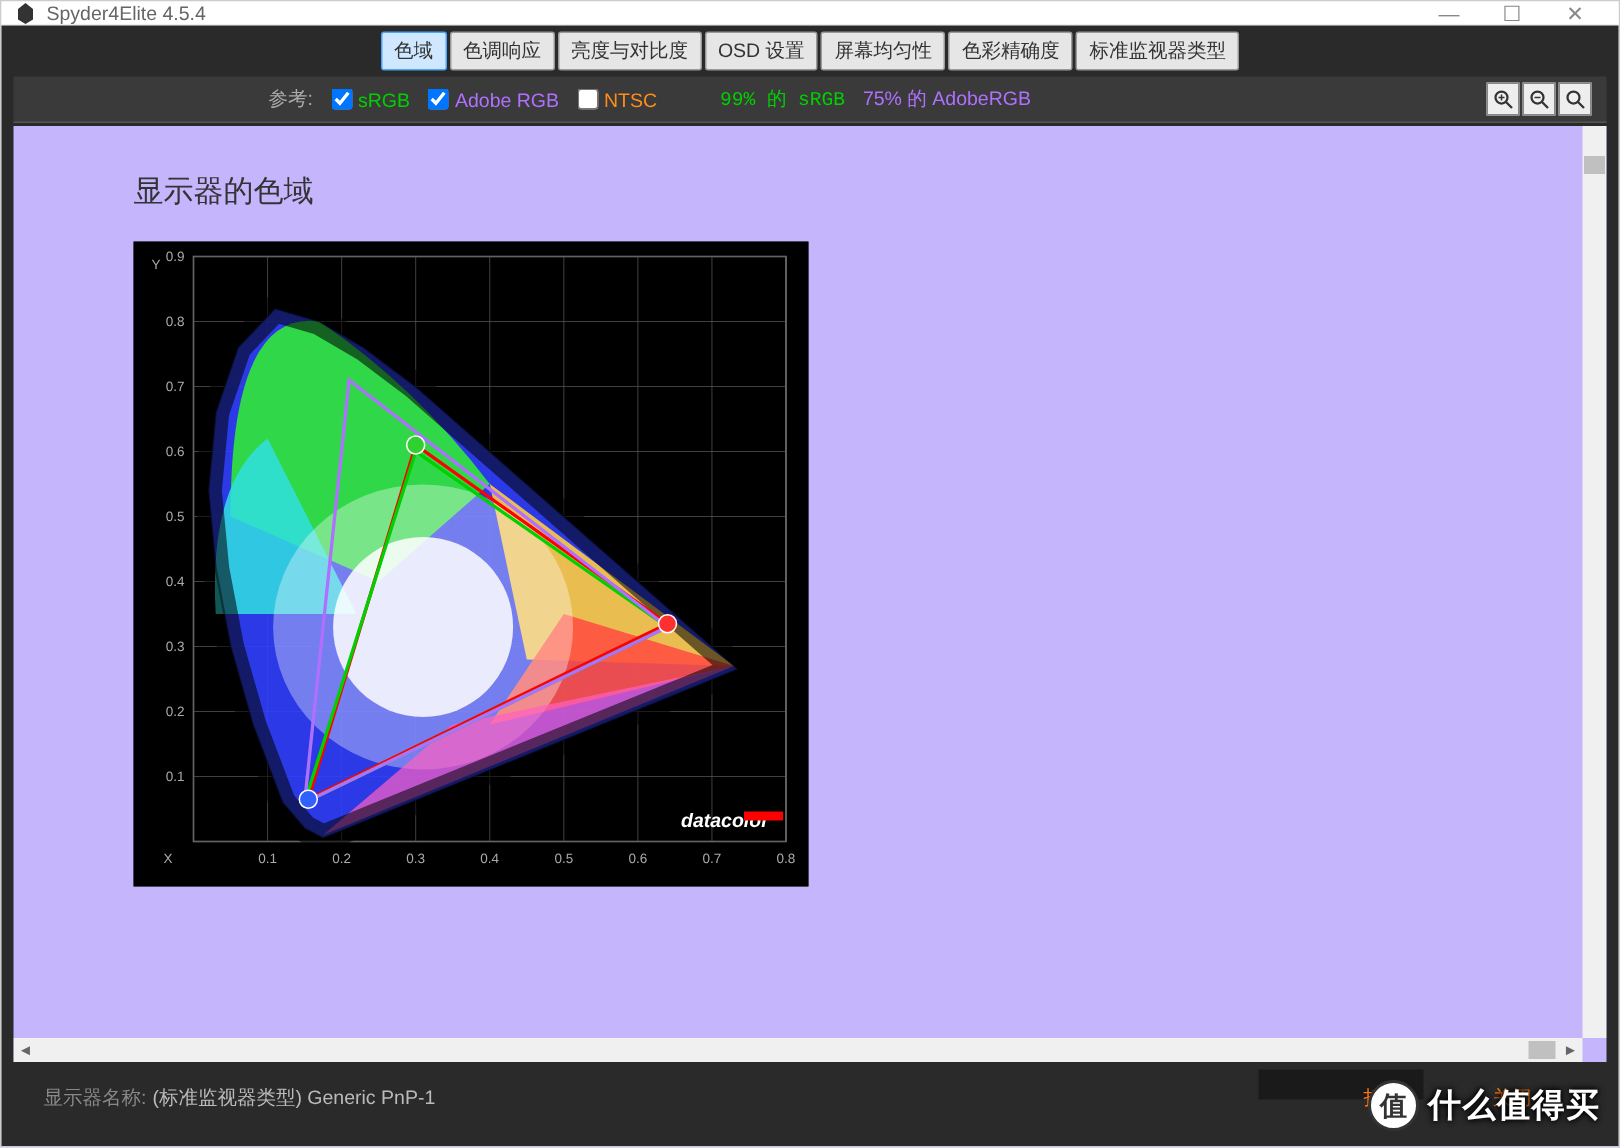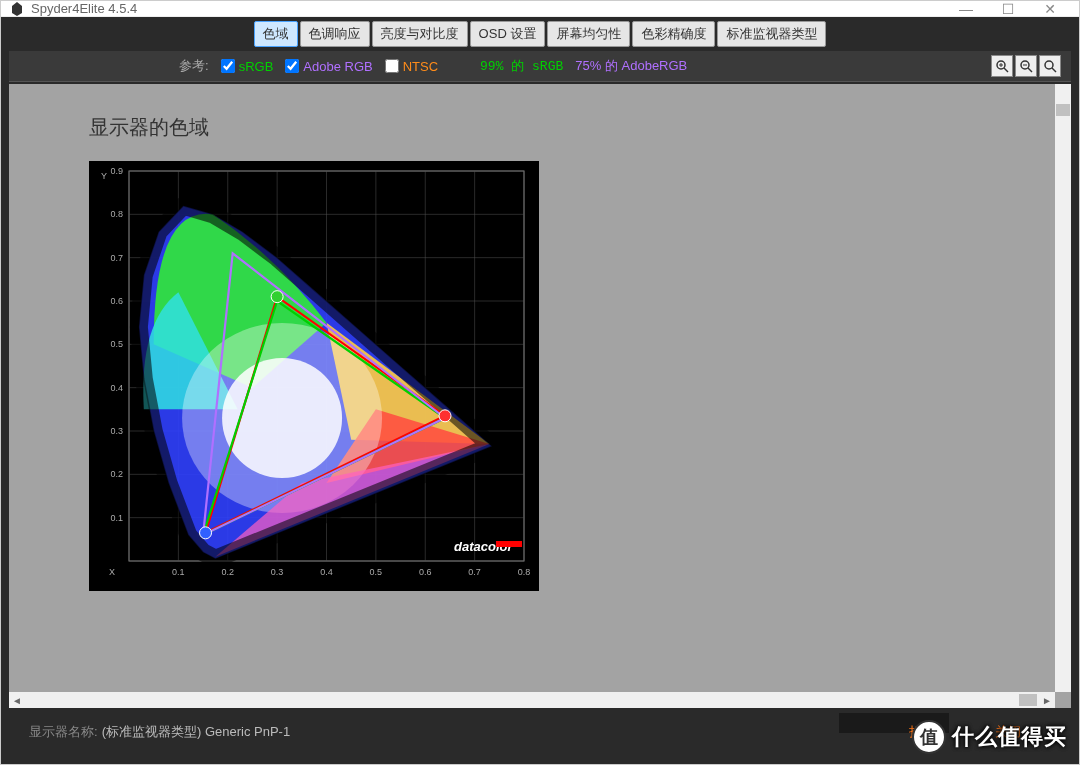--- a/index.html
+++ b/index.html
@@ -18,21 +18,21 @@
 .refbar .lbl { color: #aaa; margin-left: 160px; }
 .refbar label { display: flex; align-items: center; gap: 4px; cursor: default; }
 .refbar input[type=checkbox]{ width:14px; height:14px; }
 .refbar .srgb { color: #00d000; }
 .refbar .argb { color: #b070ff; }
 .refbar .ntsc { color: #ff8c1a; }
 .refbar .stat1 { color: #00d000; margin-left: 30px; font-family: Liberation Mono, monospace; }
 .refbar .stat2 { color: #b070ff; }
 .zoomicons { margin-left: auto; display: flex; gap: 2px; }
 .zicon { width: 22px; height: 22px; border: 1px solid #888; background: #eee; display: flex; align-items: center; justify-content: center; cursor: default; }
-.content { flex: 1; background: #a3a3a3; position: relative; overflow: hidden; margin-top:2px; }
+.content { flex: 1; background: #c4b5fd; position: relative; overflow: hidden; margin-top:2px; }
 .content-inner { position: absolute; left: 0; top: 0; right: 16px; bottom: 16px; overflow: hidden; padding: 30px 0 0 80px;}
 .scrollbar-v { position: absolute; right: 0; top: 0; width: 16px; bottom: 16px; background: #f0f0f0; }
 .scrollbar-v .thumb { position:absolute; left:1px; right:1px; top:20px; height:12px; background:#c0c0c0; }
 .scrollbar-h { position: absolute; left: 0; right: 16px; bottom: 0; height: 16px; background: #f0f0f0; display:flex; align-items:center; }
 .scrollbar-h .arrow { width:16px; height:16px; display:flex; align-items:center; justify-content:center; color:#666; font-size:10px;}
 .scrollbar-h .track { flex:1; height:100%; position:relative;}
 .scrollbar-h .thumb { position:absolute; top:2px; bottom:2px; right:2px; width:18px; background:#c0c0c0;}
 .heading { font-size: 20px; color: #333; margin-bottom: 20px; }
 .chart { width: 450px; height: 430px; background: #000; position: relative; }
 .cutline { font-size: 16px; color: #333; margin-top: 20px; white-space: pre; }

